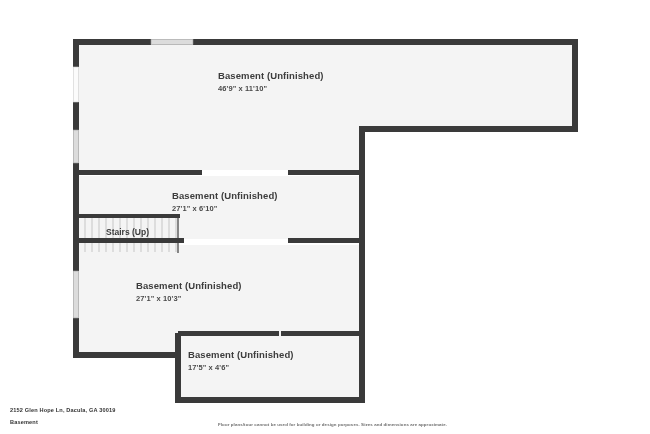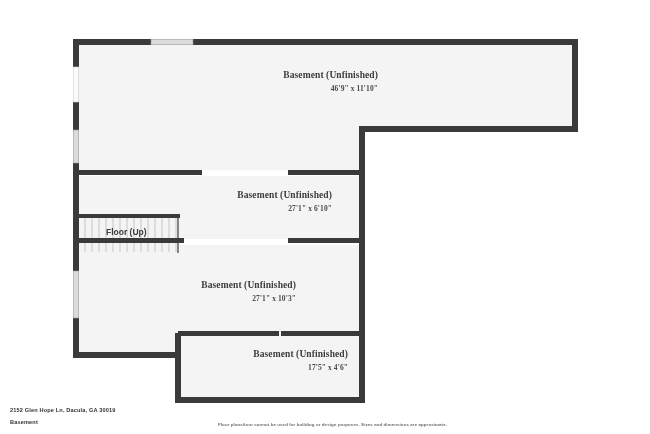--- a/index.html
+++ b/index.html
@@ -16,25 +16,24 @@
     color: #3a3a3a;
   }
   #plan-canvas {
     position: absolute;
     left: 0; top: 0;
     width: 650px;
     height: 434px;
   }
   .room-label {
     position: absolute;
-    text-align: right;
+    text-align: left;
     line-height: 1.25;
     pointer-events: none;
     white-space: nowrap;
-    font-family: Liberation Serif, serif;
   }
   .room-name {
     font-size: 9.5px;
     font-weight: bold;
     color: #3c3c3c;
     letter-spacing: 0.1px;
   }
   .room-dims {
     font-size: 7.5px;
     font-weight: bold;
@@ -188,17 +187,17 @@
 <div class="room-label" style="left:136px; top:280px; width:160px;">
   <div class="room-name">Basement (Unfinished)</div>
   <div class="room-dims">27'1" x 10'3"</div>
 </div>
 
 <div class="room-label" style="left:188px; top:349px; width:160px;">
   <div class="room-name">Basement (Unfinished)</div>
   <div class="room-dims">17'5" x 4'6"</div>
 </div>
 
-<div class="stairs-label" style="left:106px; top:227px;">Floor (Up)</div>
+<div class="stairs-label" style="left:106px; top:227px;">Stairs (Up)</div>
 
 <div class="footer-address">2152 Glen Hope Ln, Dacula, GA 30019</div>
 <div class="footer-level">Basement</div>
 <div class="footer-disclaimer">Floor plans/tour cannot be used for building or design purposes. Sizes and dimensions are approximate.</div>
 
 </body></html>

